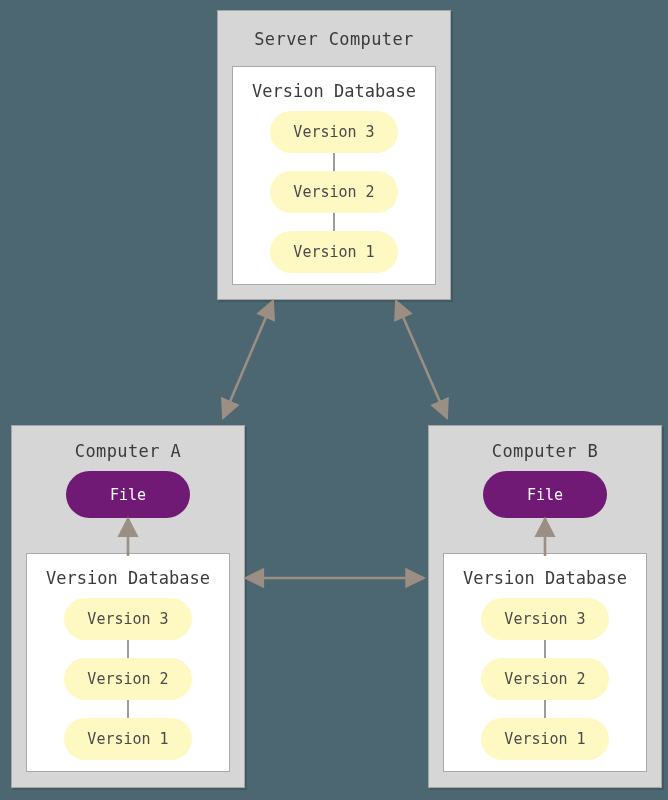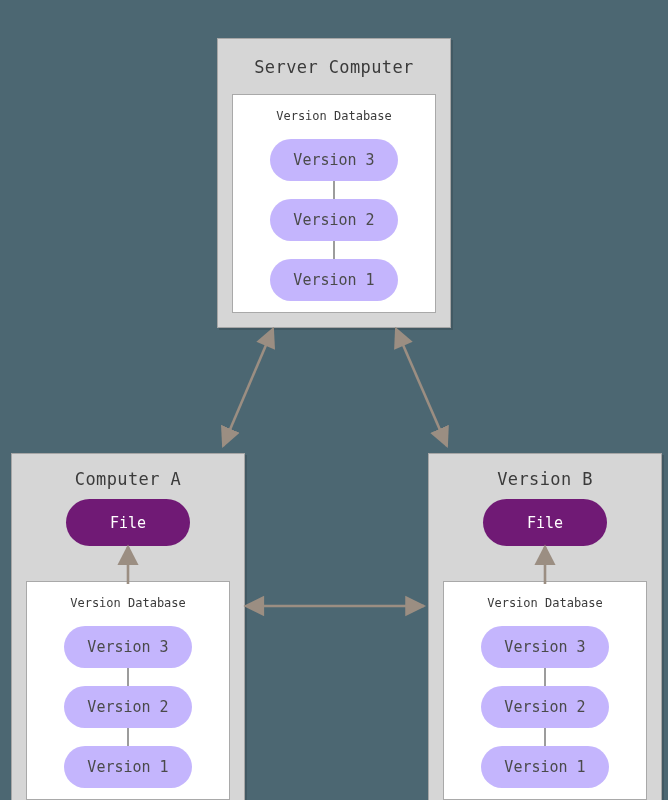--- a/index.html
+++ b/index.html
@@ -11,21 +11,20 @@
     height: 800px;
     background: #4c6772;
     font-family: "DejaVu Sans Mono", "Liberation Mono", monospace;
     overflow: hidden;
     position: relative;
   }
   #stage {
     position: relative;
     width: 668px;
     height: 720px;
-    margin-top: 28px;
   }
   svg.wires {
     position: absolute;
     left: 0;
     top: 0;
     width: 668px;
     height: 800px;
     pointer-events: none;
     z-index: 5;
   }
@@ -51,28 +50,28 @@
   .vdb-box {
     position: absolute;
     background: #ffffff;
     border: 1px solid #a9a9a9;
     box-sizing: border-box;
     z-index: 3;
   }
   .vdb-title {
     text-align: center;
     color: #3b3b3b;
-    font-size: 12px;
+    font-size: 17px;
     white-space: nowrap;
   }
 
   
   .pill {
     position: absolute;
-    background: #c4b5fd;
+    background: #fef9c3;
     border-radius: 21px;
     color: #4a4a4a;
     font-size: 15px;
     display: flex;
     align-items: center;
     justify-content: center;
     box-sizing: border-box;
     white-space: nowrap;
     z-index: 4;
   }
@@ -135,21 +134,21 @@
     <span>Version 3</span>
   </div>
   <div class="pill" style="left:64px; top:658px; width:128px; height:42px;">
     <span>Version 2</span>
   </div>
   <div class="pill" style="left:64px; top:718px; width:128px; height:42px;">
     <span>Version 1</span>
   </div>
 
   <div class="computer-box" style="left:428px; top:425px; width:234px; height:363px;">
-    <div class="computer-title" style="margin-top:15px;">Version B</div>
+    <div class="computer-title" style="margin-top:15px;">Computer B</div>
   </div>
 
   <div class="pill file-pill" style="left:483px; top:471px; width:124px; height:47px;">
     <span>File</span>
   </div>
 
   <div class="vdb-box" style="left:443px; top:553px; width:204px; height:219px;">
     <div class="vdb-title" style="margin-top:14px;">Version Database</div>
   </div>
 

